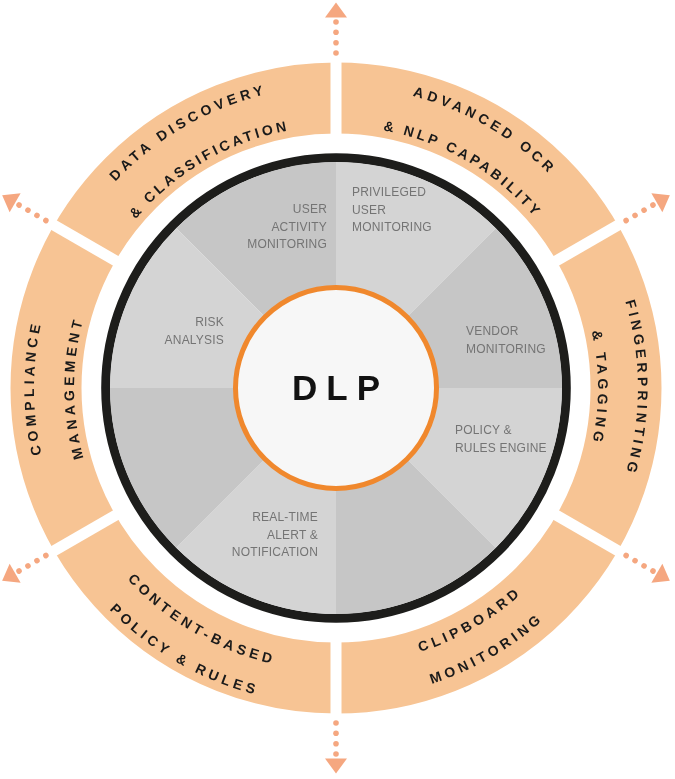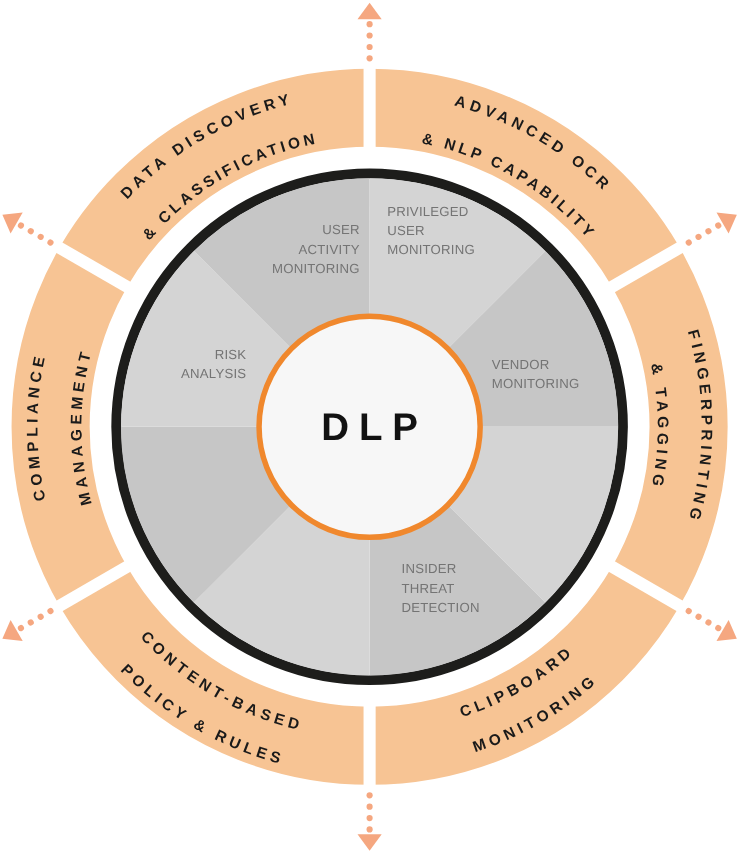--- a/index.html
+++ b/index.html
@@ -144,21 +144,23 @@
     <circle class="center-circle" cx="336" cy="388" r="100.5"></circle>
     <text class="dlp-text" x="340.5" y="400" text-anchor="middle">DLP</text>
   </svg>
 
   <div class="wheel-label align-r" style="right:348px;top:201px;">USER
 ACTIVITY
 MONITORING</div>
   <div class="wheel-label" style="left:352px;top:184px;">PRIVILEGED
 USER
 MONITORING</div>
-  <div class="wheel-label" style="left:447px;top:323px;">VENDOR
+  <div class="wheel-label" style="left:466px;top:323px;">VENDOR
 MONITORING</div>
-  <div class="wheel-label" style="left:365px;top:509px;">INSIDER
-THREAT
-DETECTION</div>
+  <div class="wheel-label" style="left:455px;top:422px;">POLICY &amp;
+RULES ENGINE</div>
+  <div class="wheel-label align-r" style="right:357px;top:509px;">REAL-TIME
+ALERT &amp;
+NOTIFICATION</div>
   <div class="wheel-label align-r" style="right:451px;top:314px;">RISK
 ANALYSIS</div>
 
 </div>
 
 </body></html>

